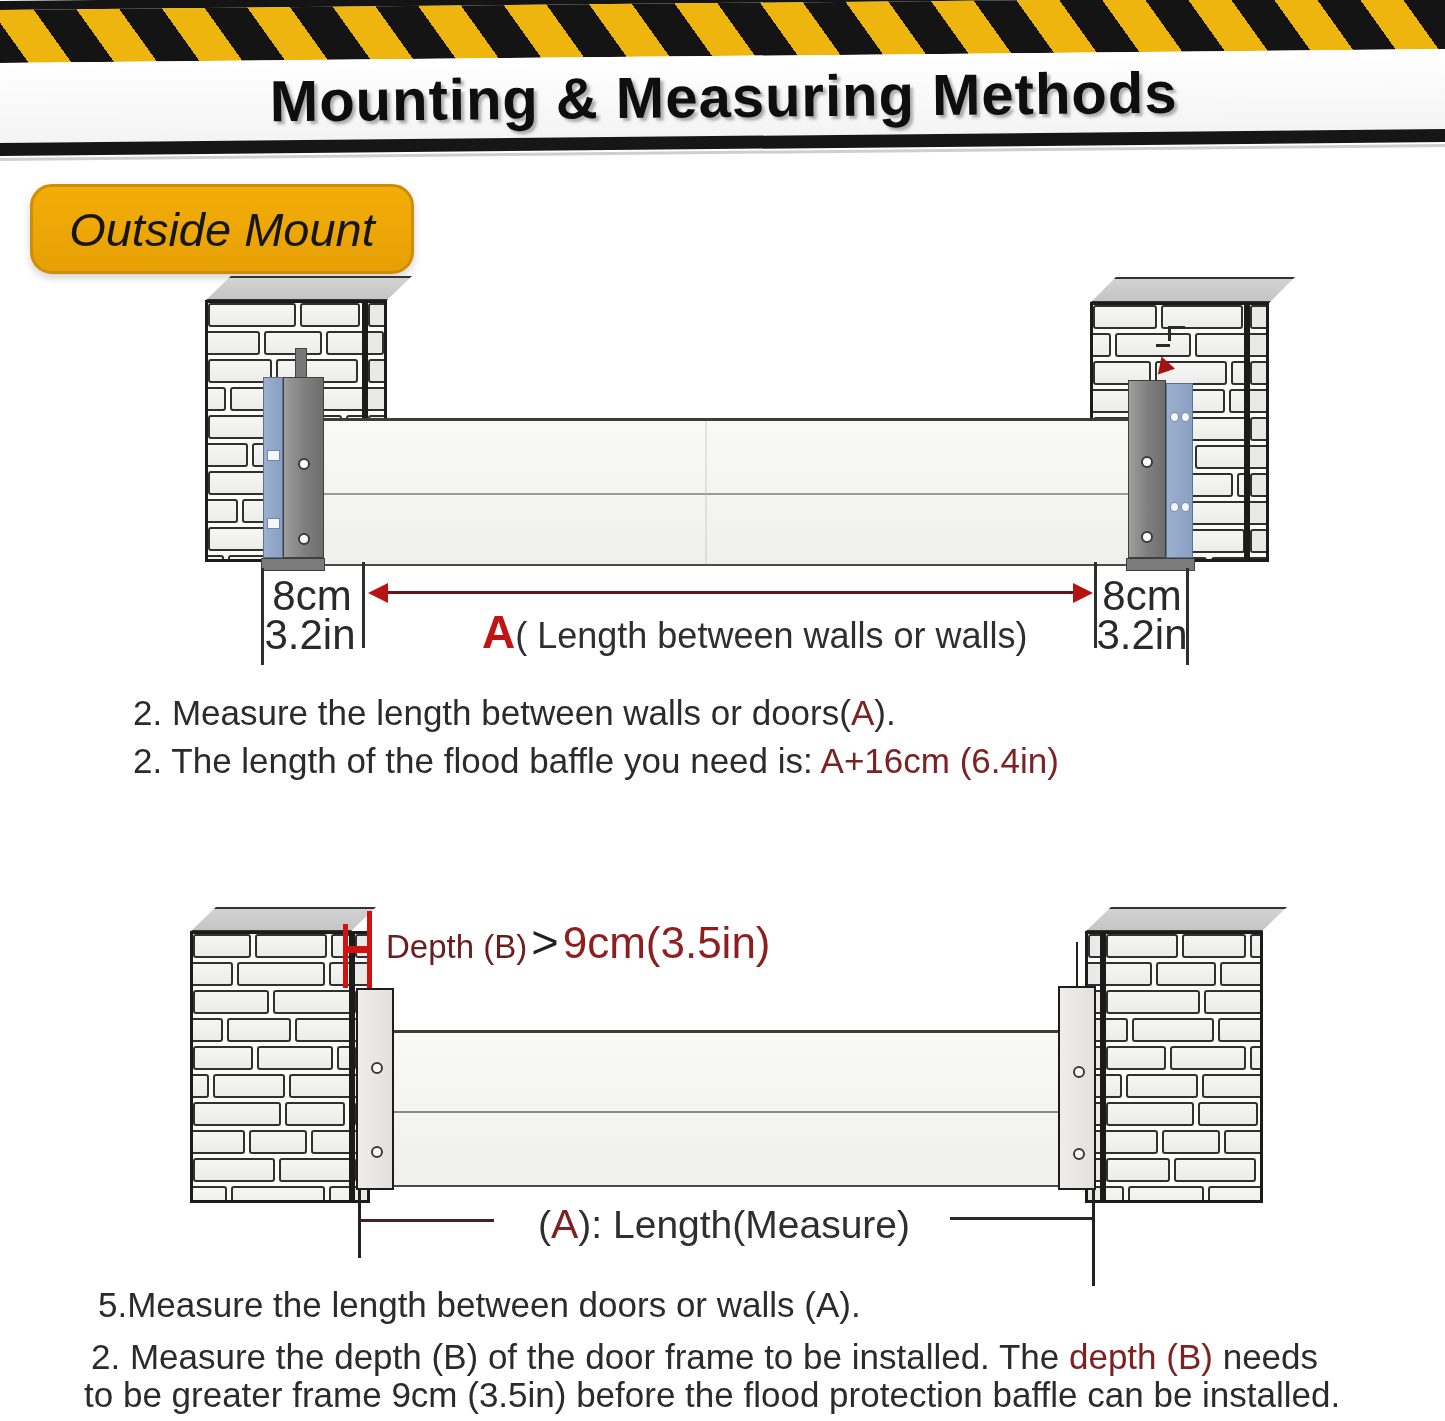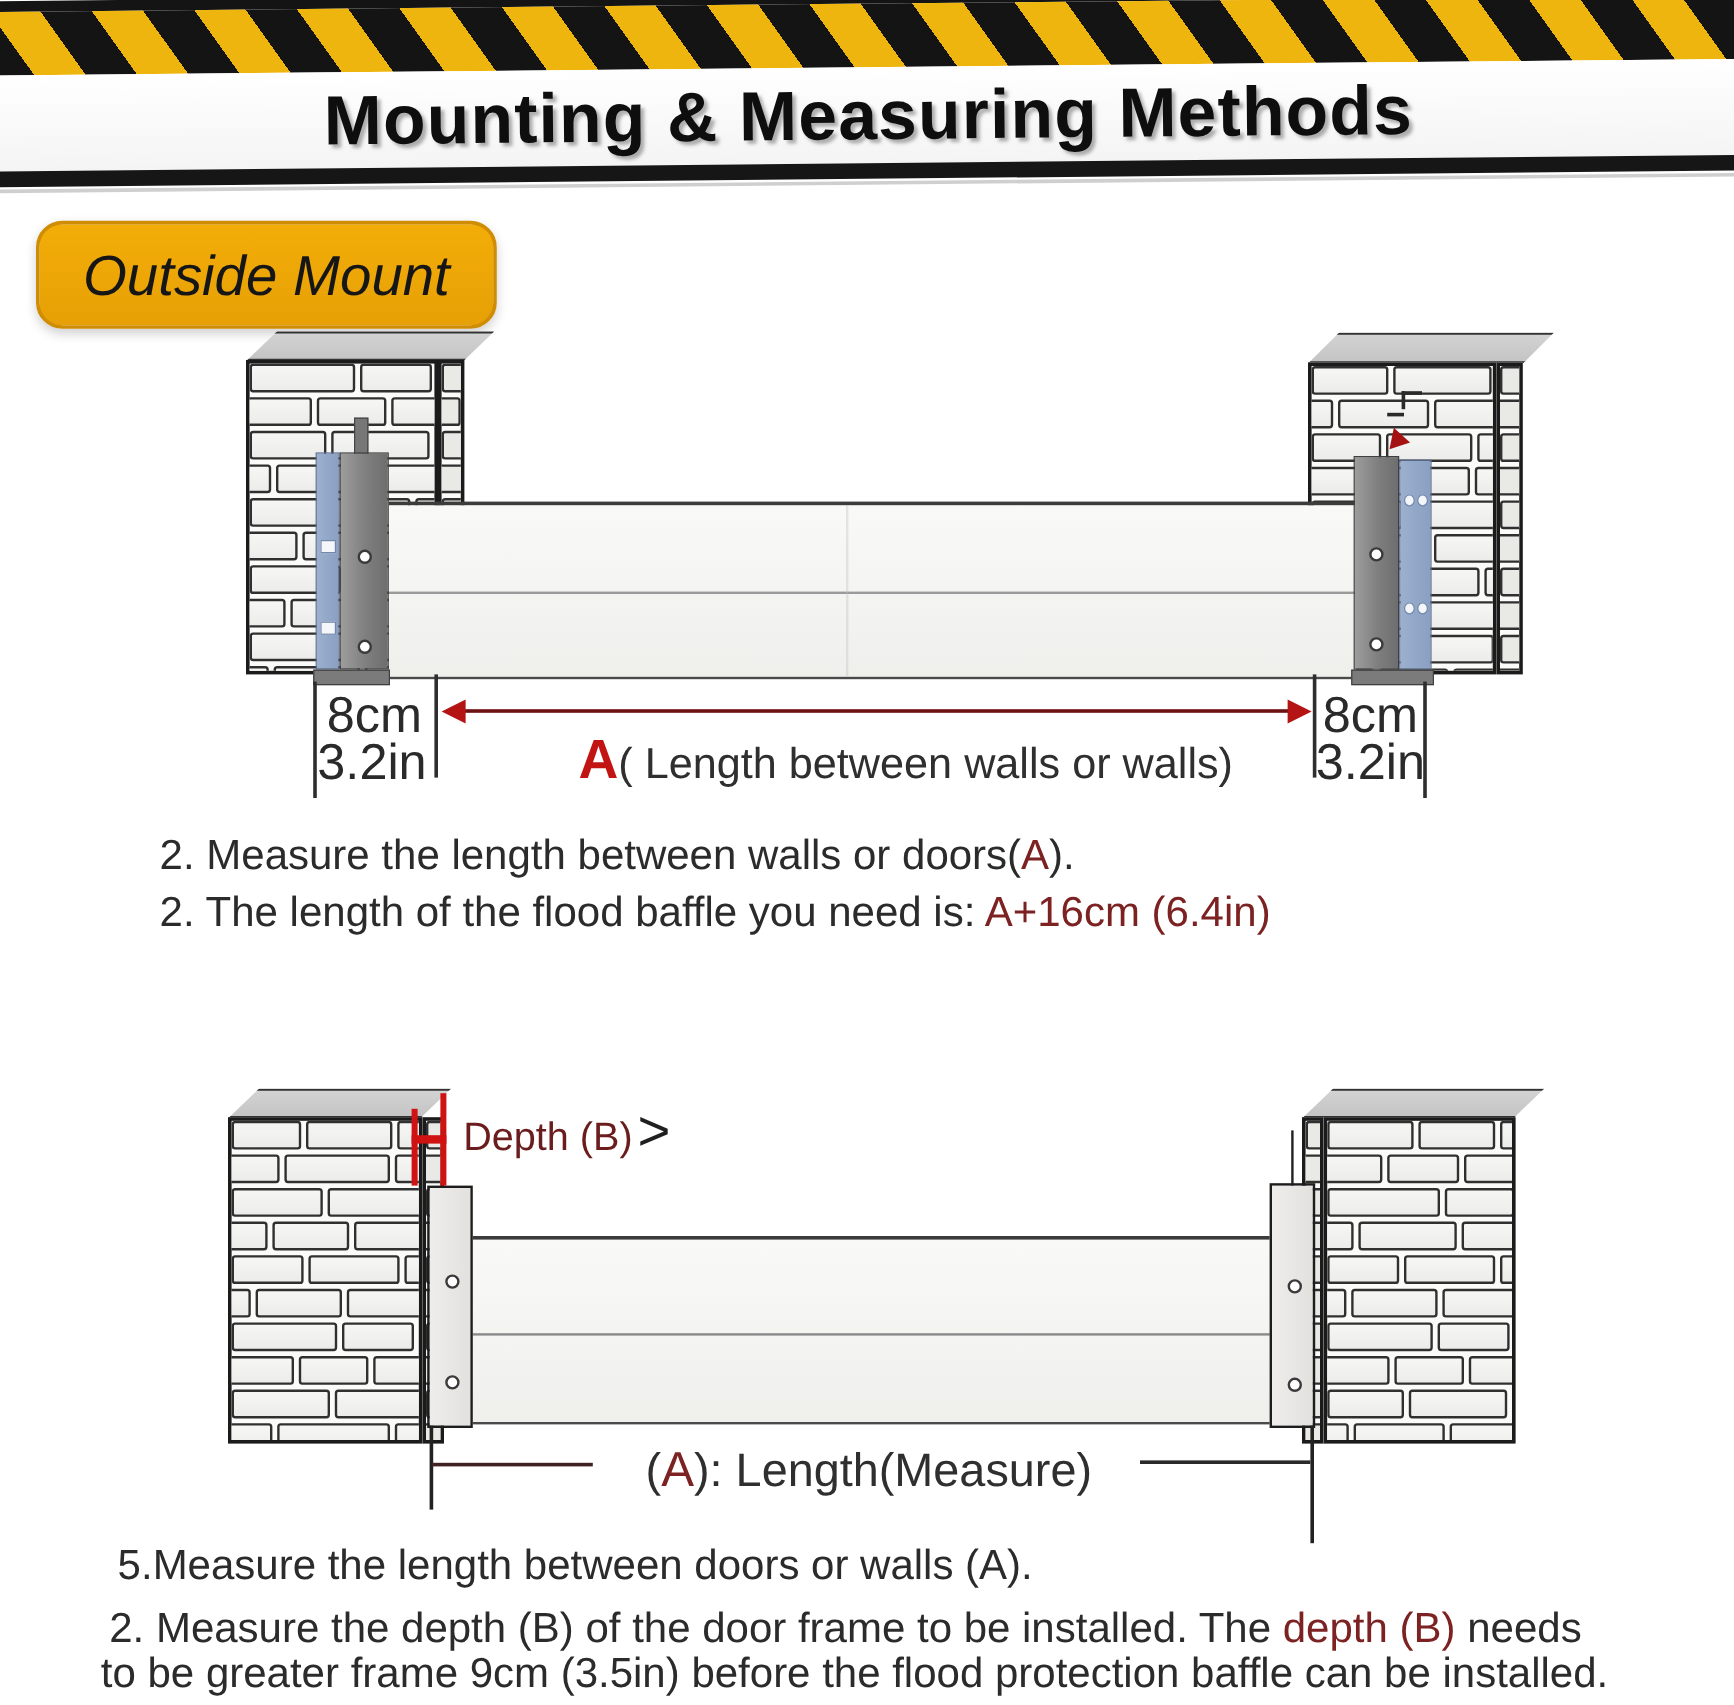--- a/index.html
+++ b/index.html
@@ -499,20 +499,21 @@
     </div>
     <div class="abs thinline" style="left:1076px;top:942px;width:2px;height:46px;"></div>
 
     <div class="abs redbar" style="left:343px;top:924px;width:5px;height:64px;"></div>
     <div class="abs redbar" style="left:367px;top:911px;width:5px;height:77px;"></div>
     <div class="abs redbar" style="left:343px;top:946px;width:29px;height:7px;"></div>
 
     <div class="abs depth-label" style="left:386px;top:914px;">
       <span class="depth-name">Depth (B) </span>
       <span class="depth-gt">&gt;</span>
+      <span class="depth-val">9cm(3.5in)</span>
     </div>
 
     <div class="abs vtick" style="left:358px;top:1188px;height:70px;background:#222;"></div>
     <div class="abs vtick" style="left:1092px;top:1188px;height:98px;background:#222;"></div>
     <div class="abs mline" style="left:360px;top:1219px;width:134px;"></div>
     <div class="abs mline" style="left:950px;top:1217px;width:142px;background:#2a2a2a;"></div>
     <div class="abs span-label" style="left:538px;top:1201px;font-size:39px;">
       <span>(</span><span class="maroon" style="font-size:41px;">A</span><span>): Length(Measure)</span>
     </div>
 

